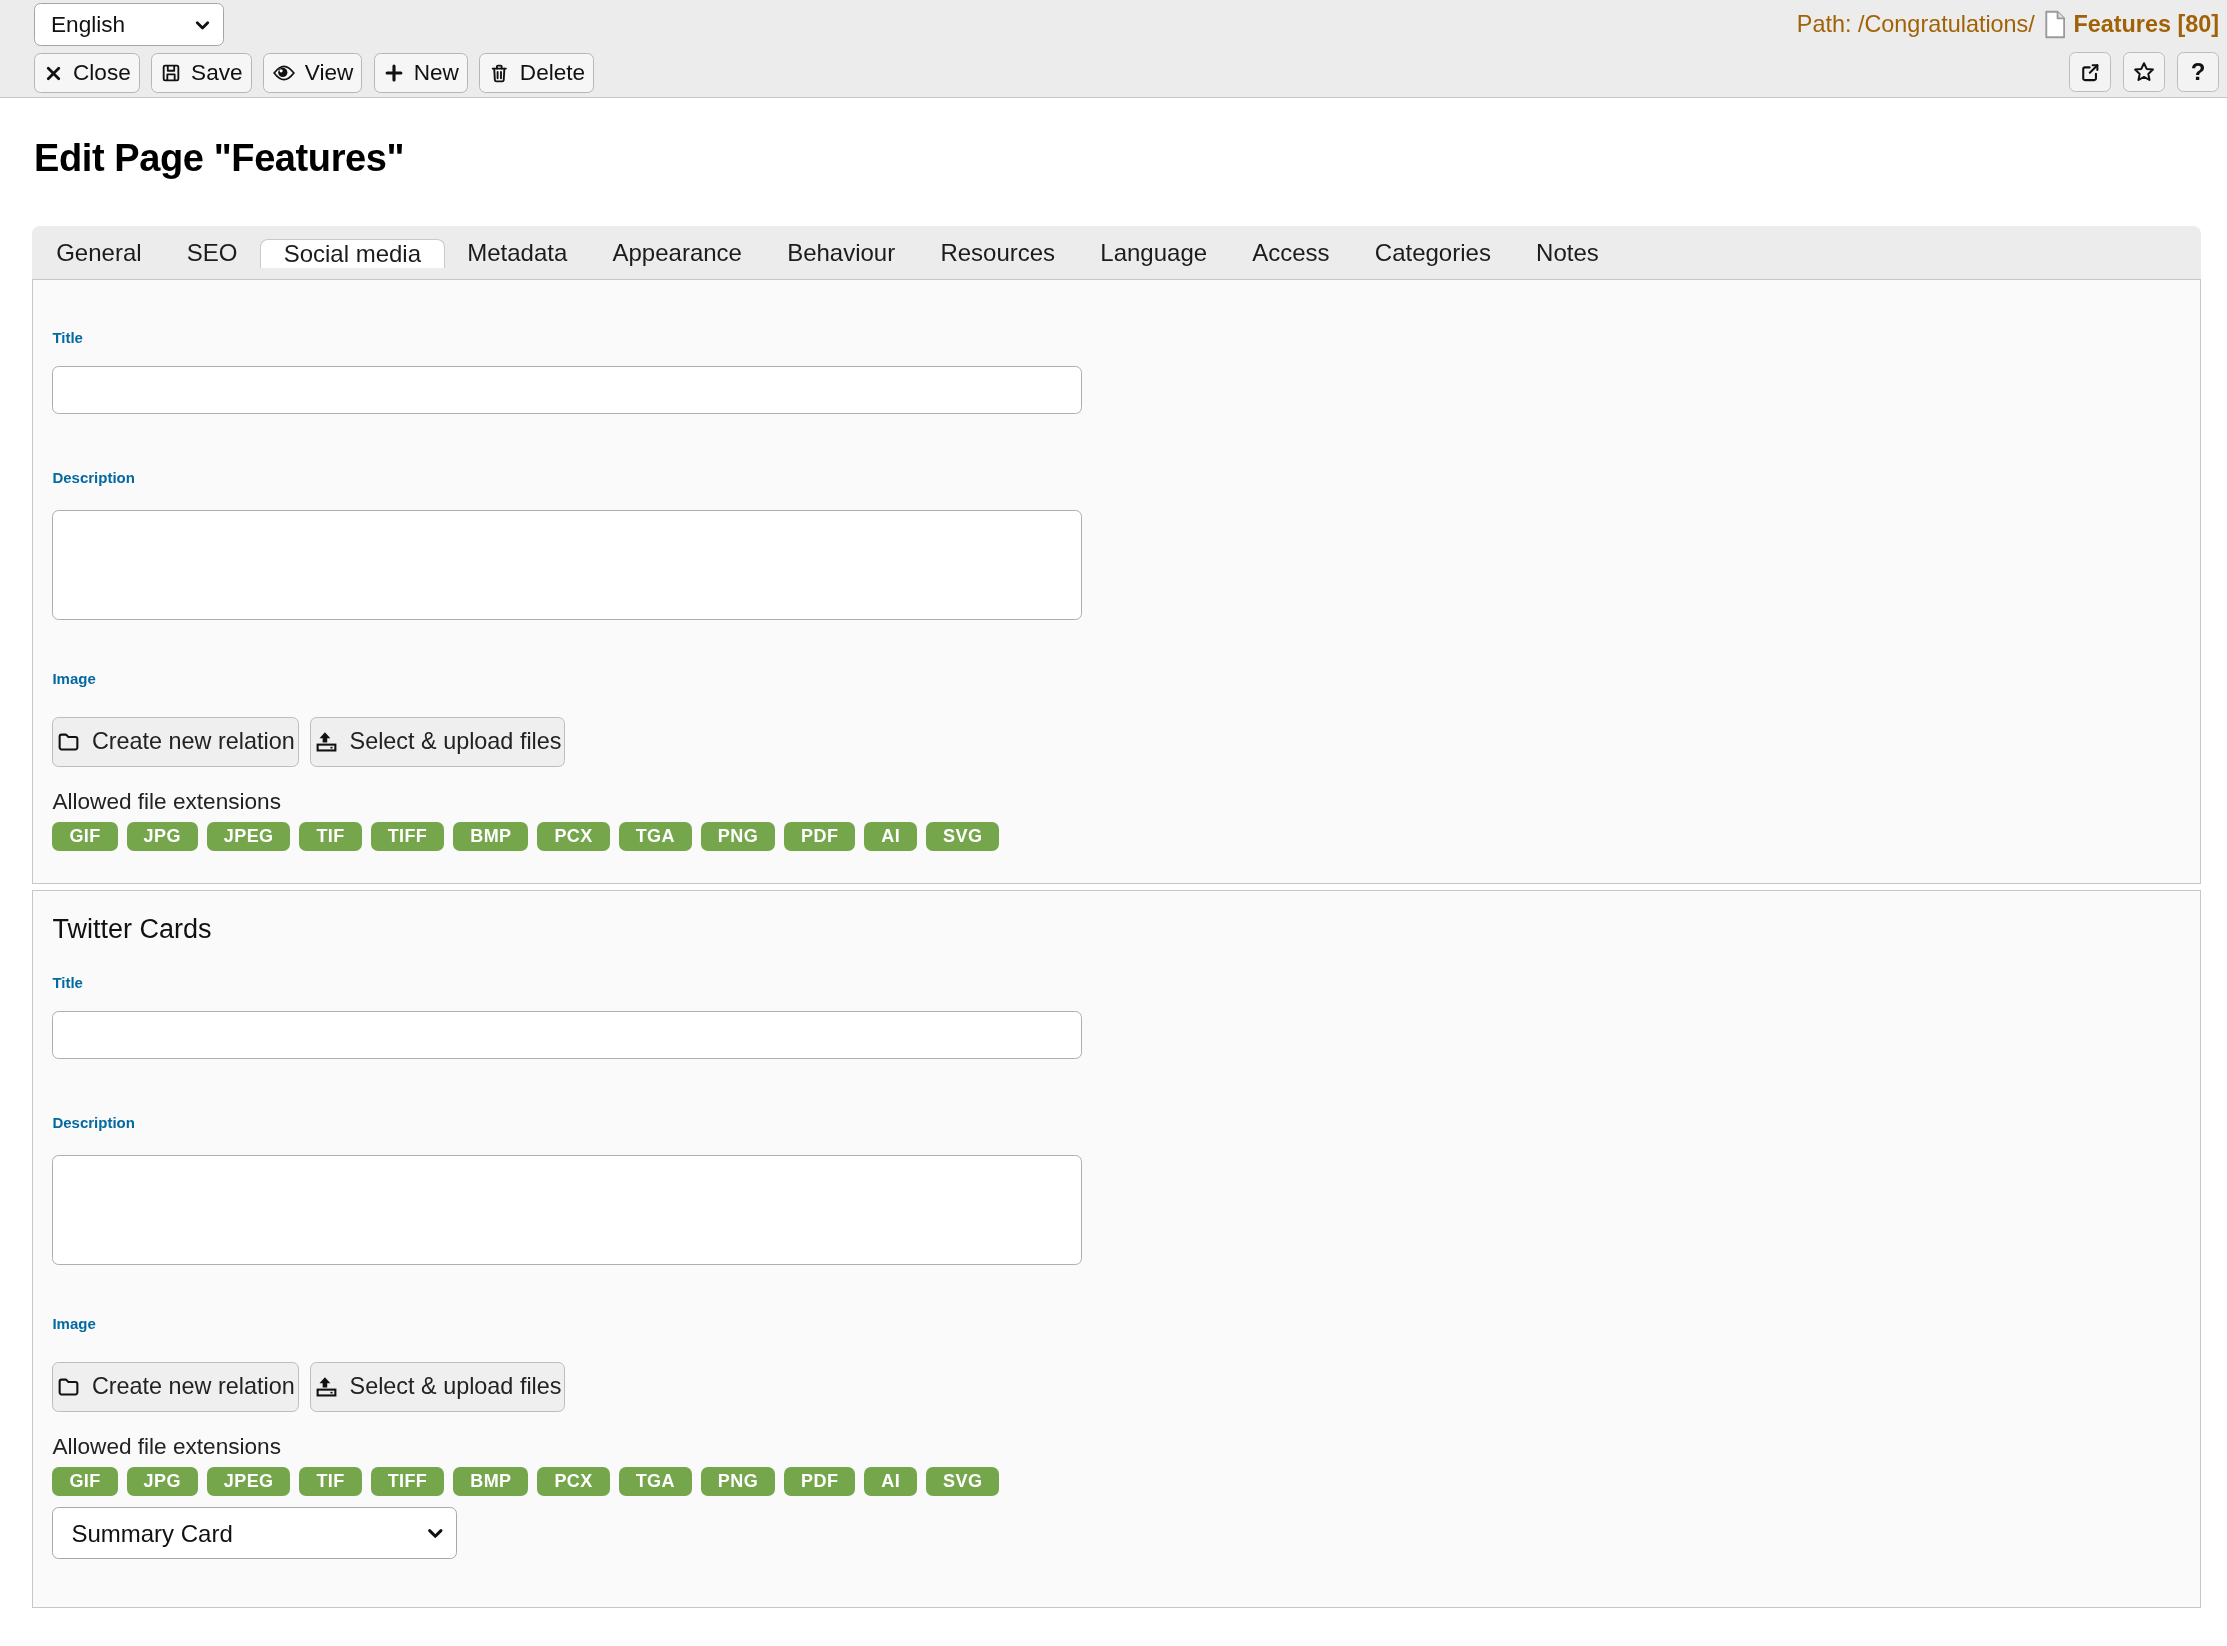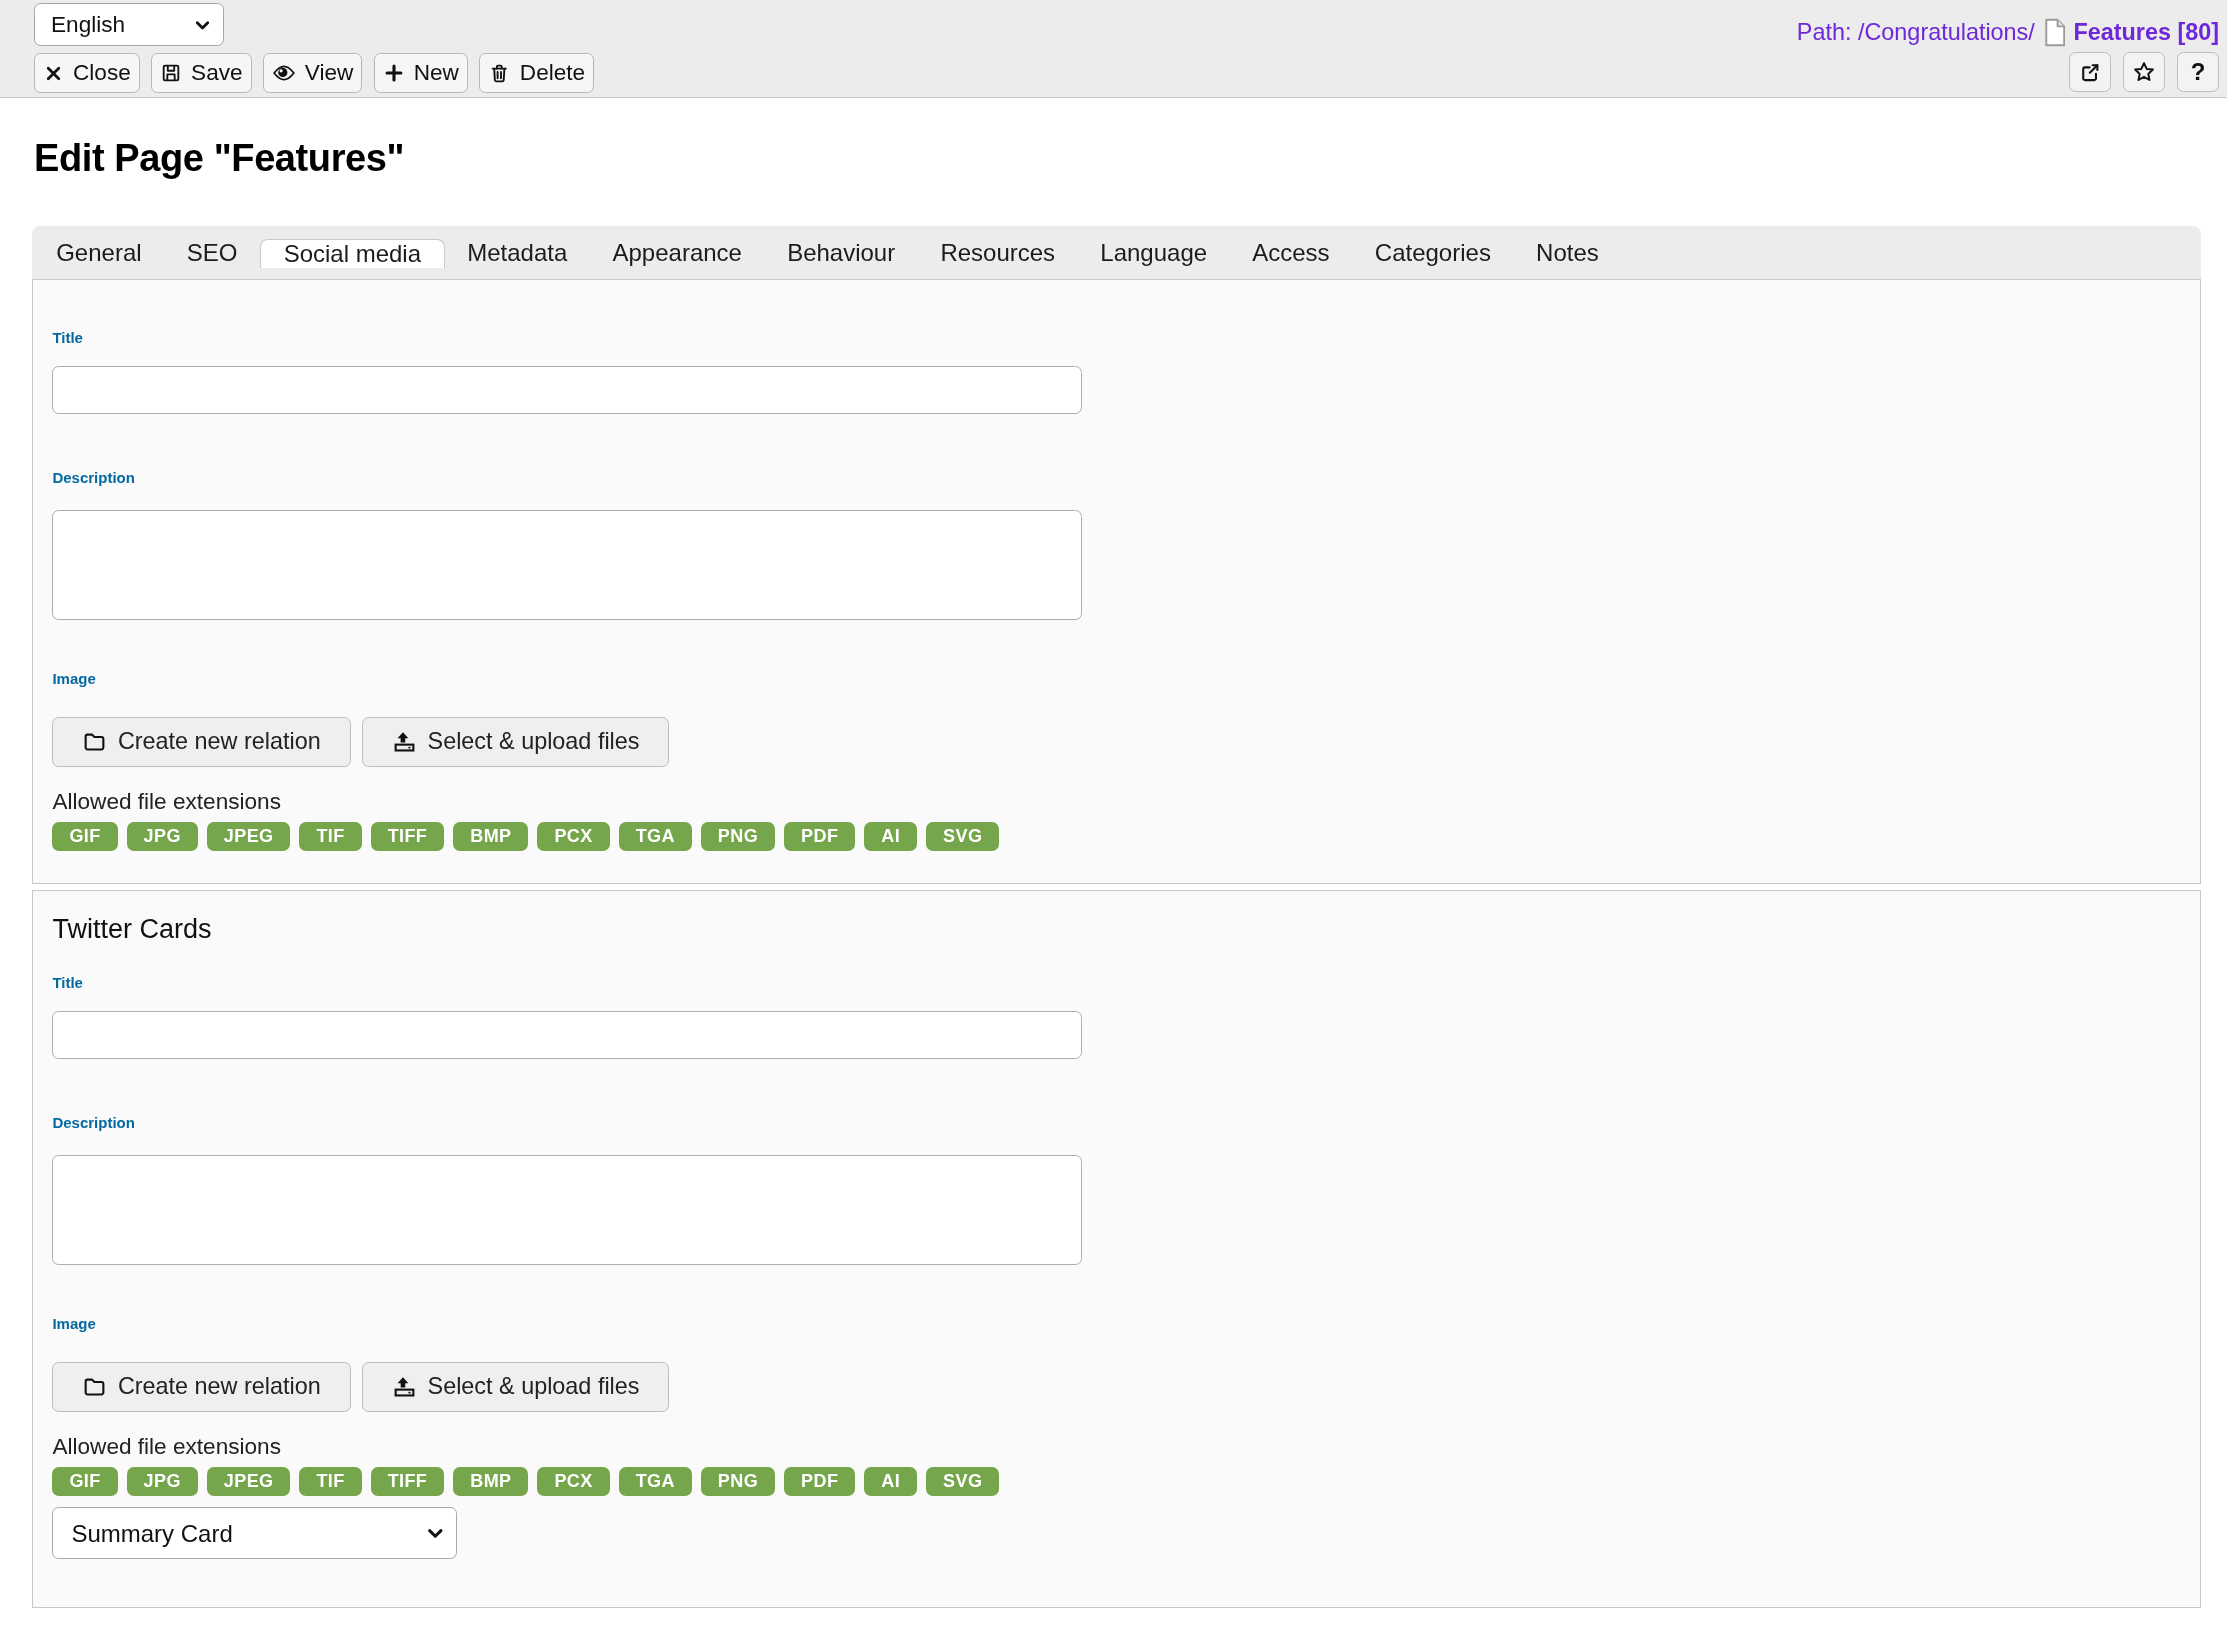--- a/index.html
+++ b/index.html
@@ -14,21 +14,21 @@
   .lang-wrap { position:absolute; left:34px; top:3.2px; width:190px; height:43px; }
   .lang-wrap select { width:100%; height:100%; font-size:22.6px; font-family:inherit;
     color:#111; padding:0 55px 0 16px; border:1.6px solid #a5a5a5; border-radius:6.5px;
     background:#fff; appearance:none; -webkit-appearance:none; }
   .sel-chevron { position:absolute; right:11.3px; top:50%; transform:translateY(-50%); pointer-events:none; }
   .toolbar-buttons { position:absolute; left:34px; top:53px; display:flex; gap:11.3px; }
   .tb-btn { display:inline-flex; align-items:center; gap:9px; height:40px; padding:0 8px;
     font-size:22.6px; font-family:inherit; color:#111; background:#f6f6f6;
     border:1.6px solid #b6b6b6; border-radius:6.5px; cursor:pointer; }
   .path { position:absolute; right:8px; top:9.7px; display:flex; align-items:center;
-    gap:8px; font-size:23.4px; color:#6d28d9;margin-top:8px; }
+    gap:8px; font-size:23.4px; color:#a16207; }
   .path .bold { font-weight:700; }
   .corner-buttons { position:absolute; right:8px; top:52px; display:flex; gap:12px; }
   .sq-btn { width:42px; height:40px; display:inline-flex; align-items:center; justify-content:center;
     background:#f3f3f3; border:1.6px solid #bdbdbd; border-radius:6.5px; cursor:pointer;
     font-size:24px; font-weight:700; color:#111; font-family:inherit; }
 
   
   h1.page-title { position:absolute; left:34px; top:137px; font-size:38px; font-weight:700;
     color:#000; letter-spacing:-0.4px; }
 
@@ -49,21 +49,21 @@
   .lbl-desc { margin-top:50px; }
   .lbl-img { margin-top:45px; }
   .lbl-card { margin-top:44px; }
   input.text-input { display:block; margin-top:14.5px; width:1030px; height:48px;
     background:#fff; border:1.6px solid #aeaeae; border-radius:6.5px; font-size:23.4px;
     font-family:inherit; padding:0 14.5px; color:#111; }
   textarea.text-area { display:block; margin-top:19.4px; width:1030px; height:110px;
     background:#fff; border:1.6px solid #aeaeae; border-radius:6.5px; font-size:23.4px;
     font-family:inherit; padding:8px 14.5px; color:#111; resize:none; }
   .btn-row { display:flex; gap:11.3px; margin-top:24px; }
-  .panel-btn { display:inline-flex; align-items:center; gap:10.5px; height:50px; padding:0 29px;
+  .panel-btn { display:inline-flex; align-items:center; gap:10.5px; height:50px; padding:0 3px;
     font-size:23.4px; font-family:inherit; color:#222; background:#efefef;
     border:1.6px solid #bdbdbd; border-radius:6.5px; cursor:pointer; }
   .allowed { margin-top:21px; font-size:22.6px; color:#222; line-height:27.4px; }
   .badges { margin-top:6.5px; display:flex; gap:9px; }
   .badge { display:inline-flex; align-items:center; height:29px; padding:0 17px;
     background:#76a64b; color:#fff; font-size:18px; font-weight:700; letter-spacing:0.4px;
     border-radius:7px; }
   .select-wrap { position:relative; margin-top:11.3px; width:405px; height:52px; }
   .select-wrap select { width:100%; height:100%; font-size:24px; font-family:inherit; color:#111;
     padding:0 48px 0 18px; border:1.6px solid #a8a8a8; border-radius:6.5px; background:#fff;

